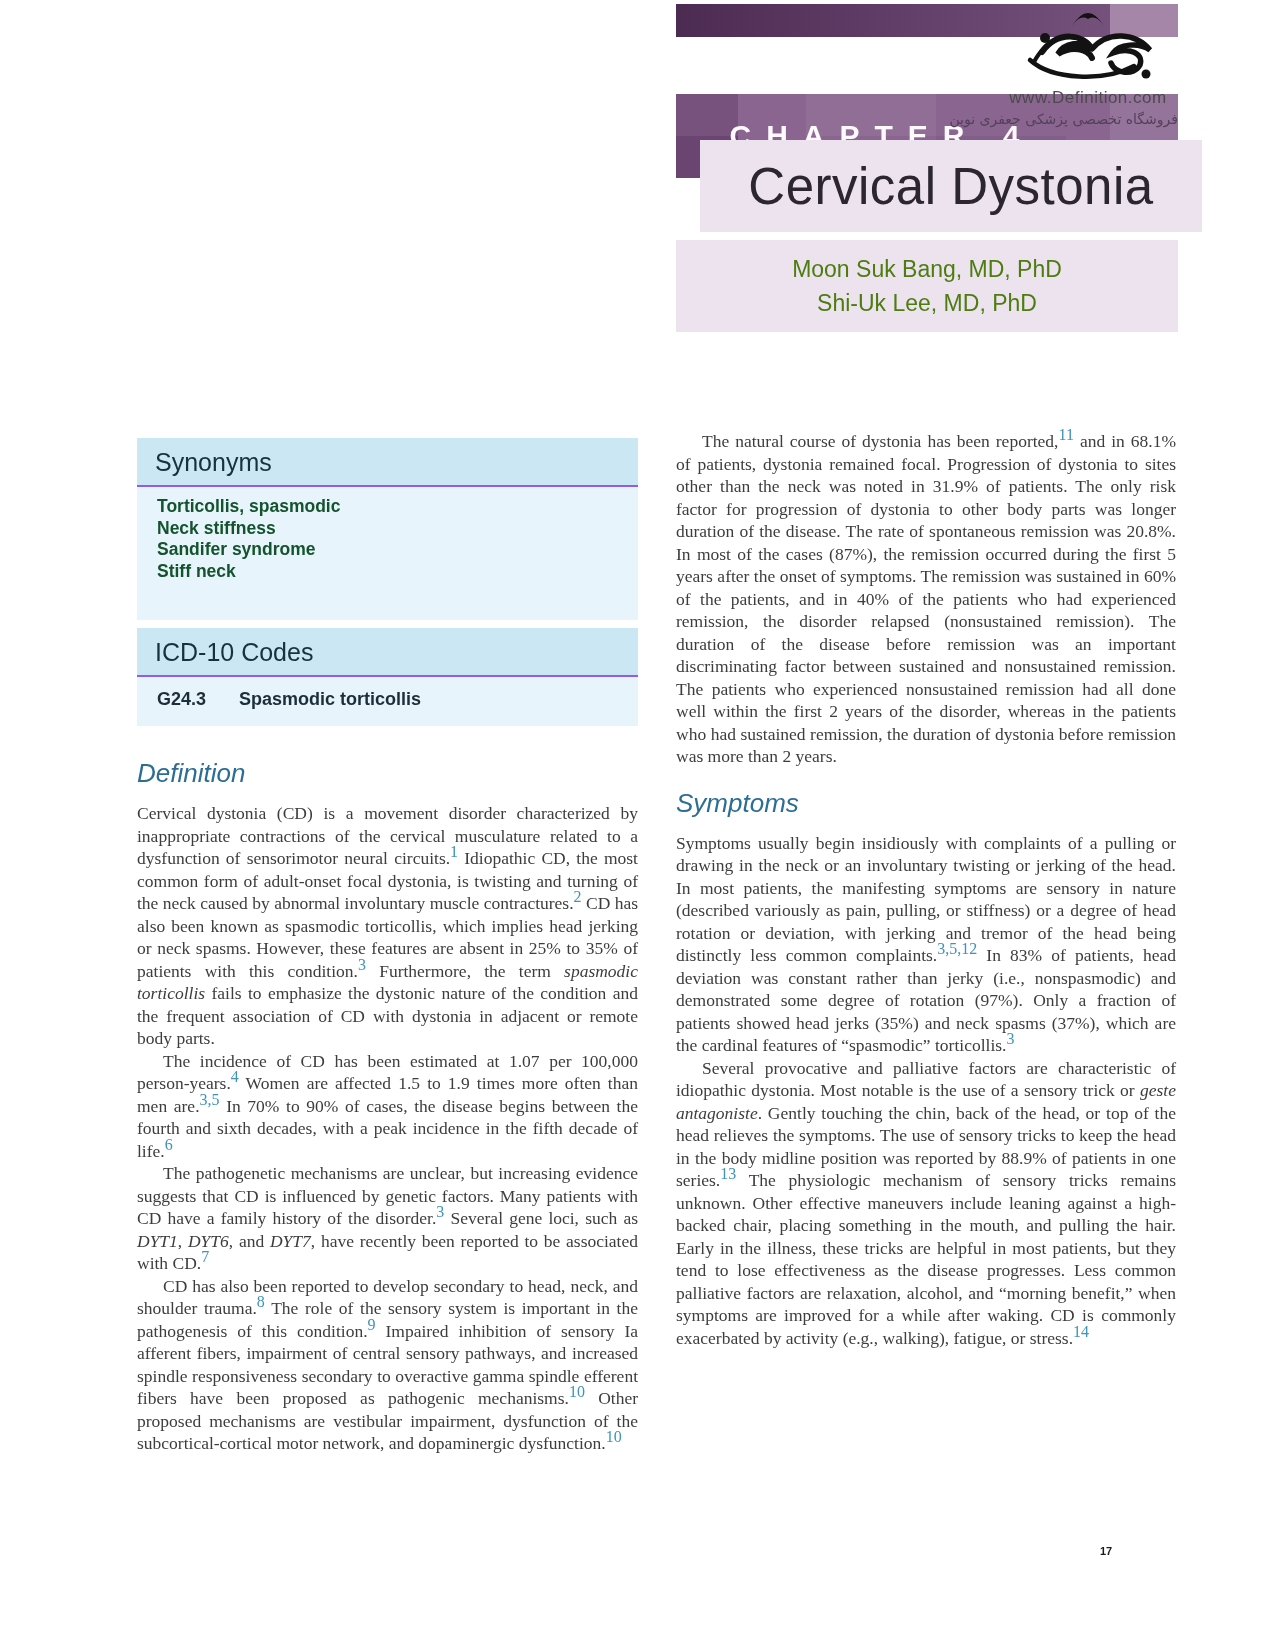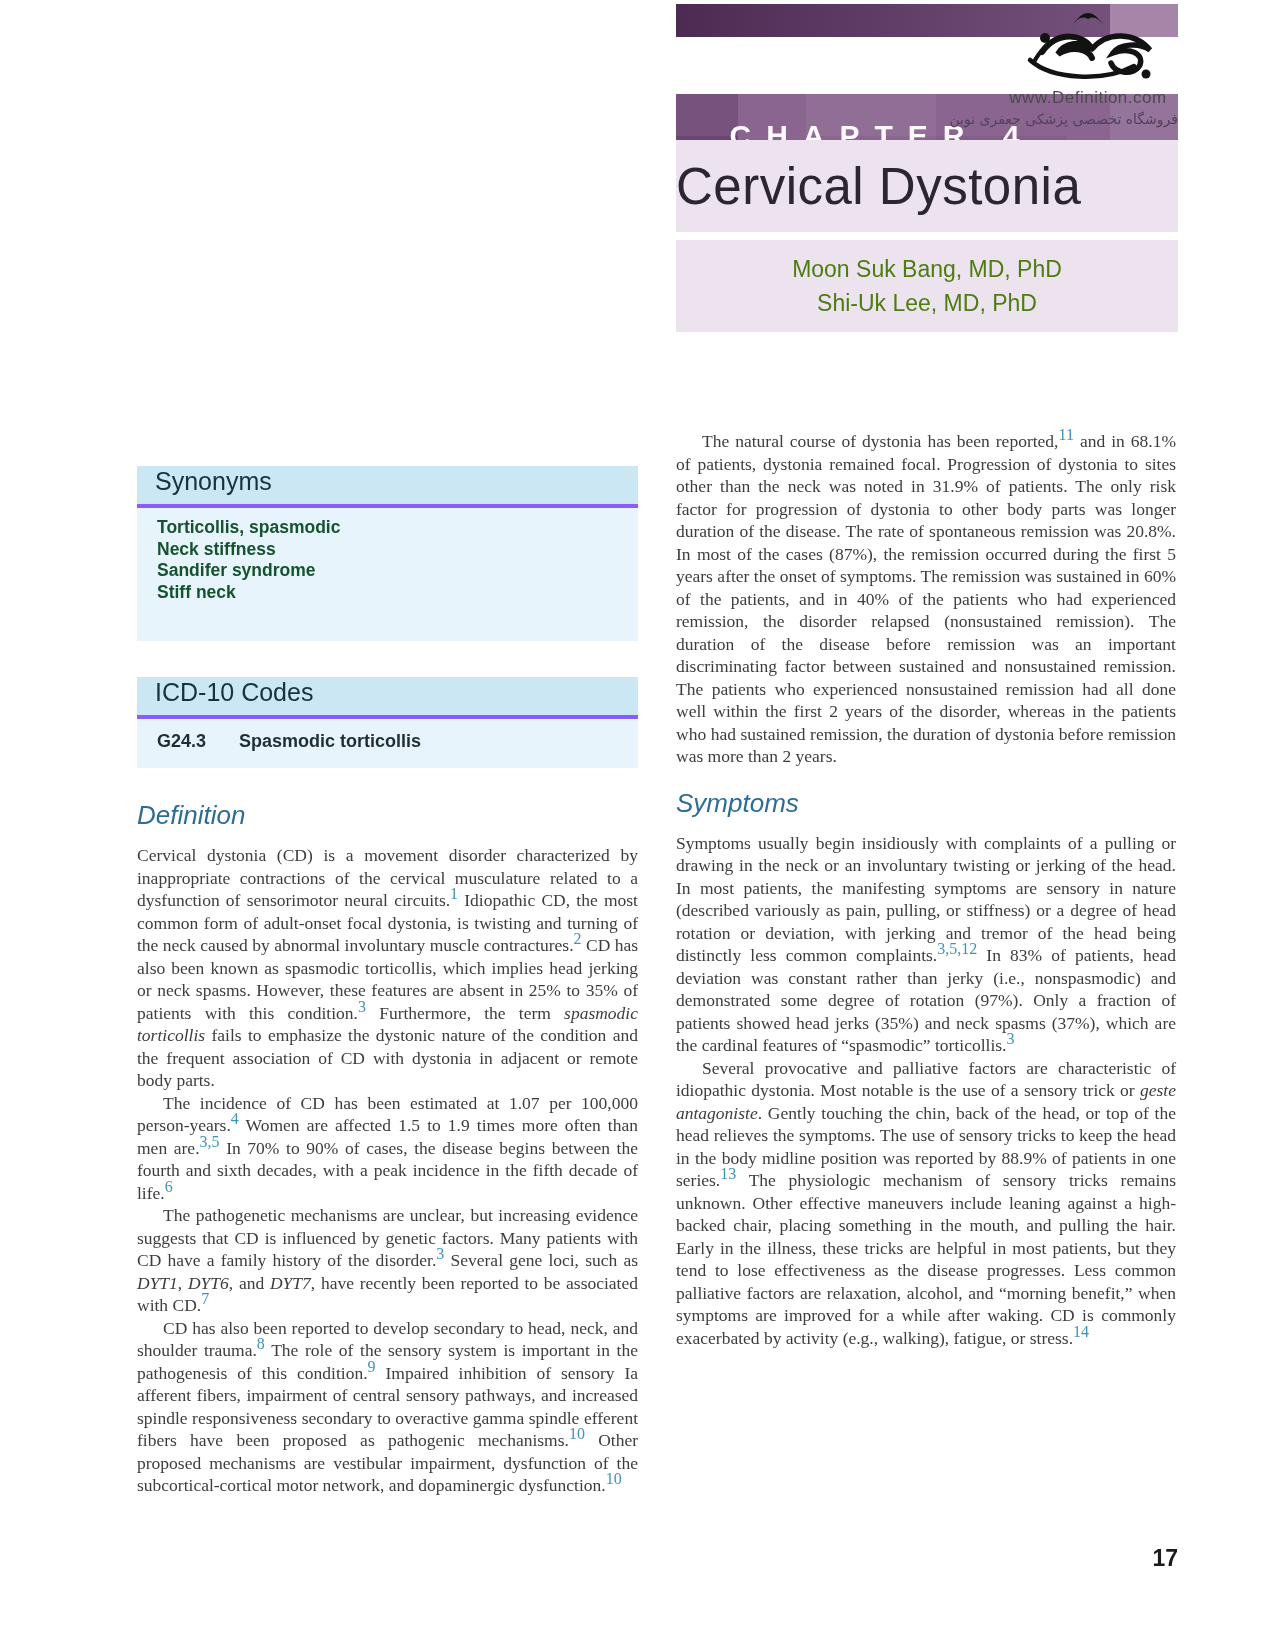--- a/index.html
+++ b/index.html
@@ -20,54 +20,54 @@
     padding-right:90px;box-sizing:border-box;
     font-family:"Liberation Sans",sans-serif;font-weight:bold;font-size:30px;letter-spacing:15px;color:#fdf9fd;}
 
   
   .logo-wrap{position:absolute;left:998px;top:2px;width:180px;height:140px;text-align:center;}
   .logo-mark{position:relative;margin:0 auto;width:152px;height:92px;}
   .logo-url{font-family:"Liberation Sans",sans-serif;font-size:17px;color:#4b4b4b;letter-spacing:0.5px;margin-top:-6px;}
   .logo-fa{font-family:"DejaVu Sans",sans-serif;font-size:14px;color:#53415a;direction:rtl;margin-top:3px;white-space:nowrap;}
 
   
-  .title-box{position:absolute;left:676px;top:140px;width:502px;height:92px;background:#ece3ef;
-    display:flex;align-items:center;justify-content:flex-start;}
+  .title-box{position:absolute;left:700px;top:140px;width:502px;height:92px;background:#ece3ef;
+    display:flex;align-items:center;justify-content:center;}
   .title-box .t{font-family:"Liberation Sans",sans-serif;font-size:51px;color:#2b2630;letter-spacing:0.5px;}
   .authors-box{position:absolute;left:676px;top:240px;width:502px;height:92px;background:#ece3ef;
     display:flex;flex-direction:column;align-items:center;justify-content:center;gap:7px;}
   .authors-box .a{font-family:"Liberation Sans",sans-serif;font-size:23px;color:#4d7c0f;}
 
   
   .left-col{position:absolute;left:137px;top:438px;width:501px;}
   .right-col{position:absolute;left:676px;top:430px;width:500px;}
 
-  .info-band{background:#cbe7f3;border-bottom:4px solid #8b5cf6;
+  .info-band{background:#cbe7f3;border-bottom:2px solid #8b5cf6;
     font-family:"Liberation Sans",sans-serif;font-size:25px;color:#17323f;
-    padding:1px 0 8px 18px;margin-top:28px;}
+    padding:10px 0 8px 18px;}
   .info-body{background:#e8f4fb;padding:9px 16px 14px 20px;}
   .syn-body{min-height:110px;}
   .syn-item{font-family:"Liberation Sans",sans-serif;font-weight:bold;font-size:17.5px;color:#14532d;line-height:21.5px;}
   .icd-gap{height:8px;}
   .icd-row{display:flex;font-family:"Liberation Sans",sans-serif;font-weight:bold;font-size:18px;color:#1c2f38;line-height:26px;}
   .icd-code{width:82px;flex:0 0 82px;}
 
   
   .sec-h{font-family:"Liberation Sans",sans-serif;font-style:italic;font-weight:normal;
     font-size:26px;color:#2b6d94;margin:30px 0 13px 0;}
   .sec-h.first{margin-top:32px;}
   .right-col .sec-h{margin-top:20px;}
   p.body{margin:0;font-size:17.5px;line-height:22.5px;text-align:justify;color:#3d3d3d;
     hyphens:auto;-webkit-hyphens:auto;}
   p.indent{text-indent:26px;}
   sup.ref{font-size:16px;color:#3d93b8;line-height:0;}
   em{font-style:italic;}
 
-  .page-num{position:absolute;left:1100px;top:1545px;width:78px;text-align:right;
-    font-family:"Liberation Sans",sans-serif;font-weight:bold;font-size:23px;color:#1b1b1b;}
+  .page-num{position:absolute;left:1100px;top:1545px;width:78px;text-align:left;
+    font-family:"Liberation Sans",sans-serif;font-weight:bold;font-size:11px;color:#1b1b1b;}
 </style>
 </head>
 <body>
 
 <div class="page">
 
   <div class="band-dark">
     <div class="corner"></div>
   </div>
   <div class="band-chapter">

